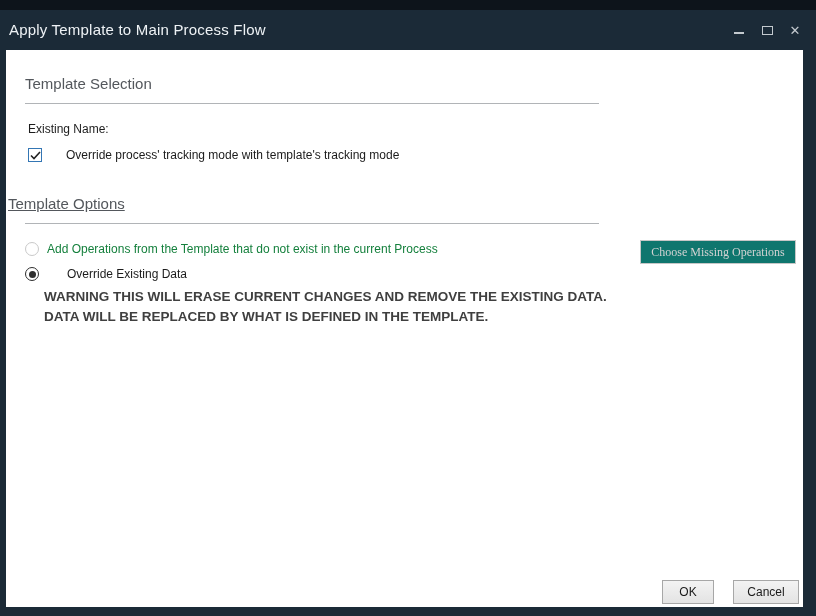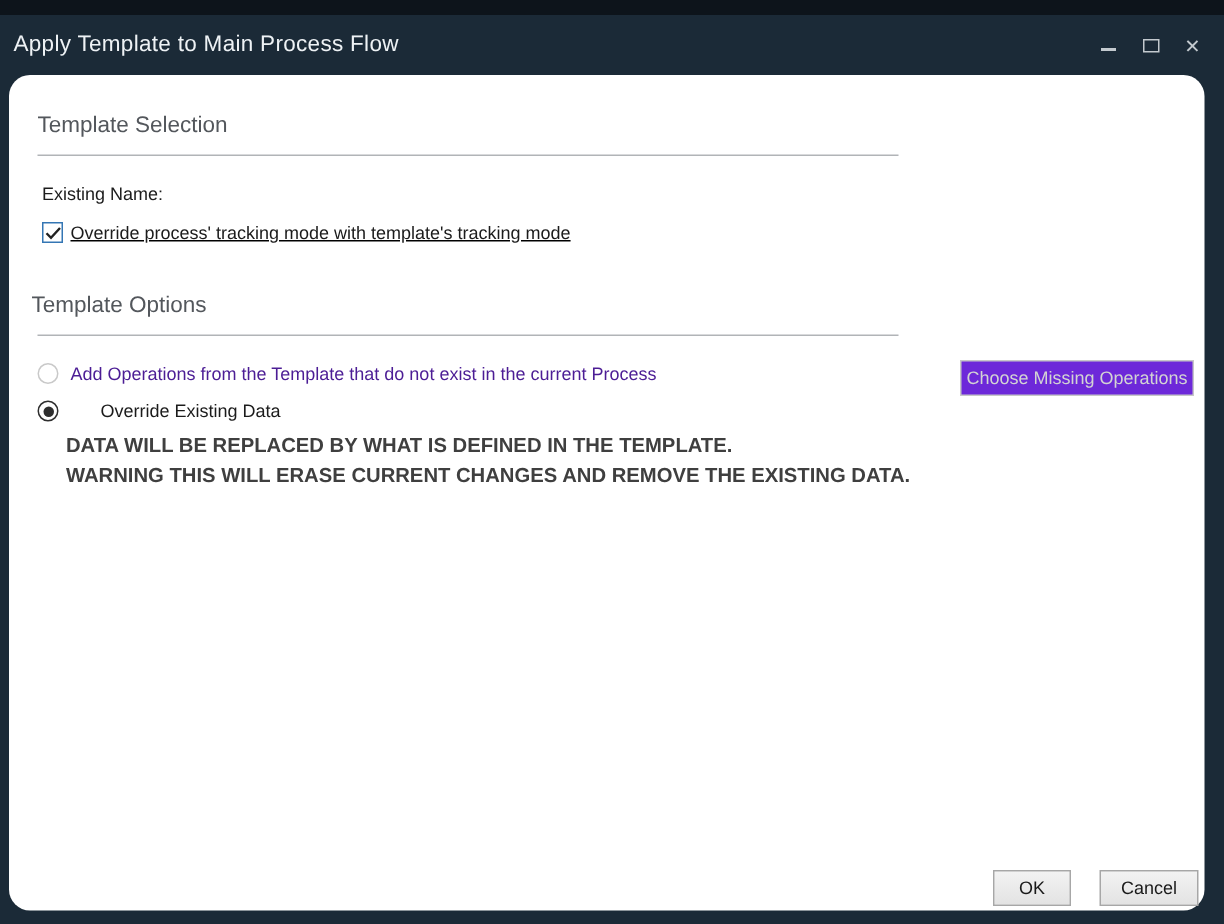--- a/index.html
+++ b/index.html
@@ -40,30 +40,29 @@
   .glyph-min { width: 10px; height: 2px; background: #c3c9ce; margin-top: 6px; }
   .glyph-max { width: 11px; height: 9px; border: 1px solid #c3c9ce; background: transparent; }
   .glyph-close {
     color: #c3c9ce; font-size: 13px; line-height: 13px; font-weight: 400;
   }
   .content {
     position: absolute;
     left: 6px; top: 50px;
     width: 797px; height: 557px;
     background: #ffffff;
-    border-radius: 14px;
   }
   .section-heading {
     position: absolute;
     font-size: 15px; font-weight: 400;
     color: #53575c;
     white-space: nowrap;
   }
   .heading-1 { left: 19px; top: 25px; }
-  .heading-2 { left: 15px; top: 145px; }
+  .heading-2 { left: 2px; top: 145px; text-decoration: underline; }
   .rule {
     position: absolute; left: 19px; width: 574px; height: 1px;
     background: #b1b4b7;
   }
   .rule-1 { top: 53px; }
   .rule-2 { top: 173px; }
   .tn-label {
     position: absolute; left: 22px; top: 72px;
     font-size: 12px; color: #1c1c1c; white-space: nowrap;
   }
@@ -82,23 +81,22 @@
     white-space: nowrap; overflow: hidden;
   }
   .combobox-btn {
     width: 19px; height: 19px; margin: 1px;
     background: #f0f0f0;
     border: 1px solid #999c9f;
     display: flex; align-items: center; justify-content: center;
   }
   .checkbox-row {
     position: absolute; left: 22px; top: 98px;
-    display: flex; align-items: center; gap: 5px;
-    cursor: default;
-    text-decoration: underline;
+    display: flex; align-items: center; gap: 24px;
+    cursor: default;
   }
   .checkbox-box {
     width: 14px; height: 14px;
     background: #ffffff;
     border: 1px solid #3476b4;
     display: flex; align-items: center; justify-content: center;
   }
   .checkbox-label, .radio-label {
     font-size: 12px; color: #1b1b1b; white-space: nowrap;
   }
@@ -113,28 +111,28 @@
     width: 14px; height: 14px; border-radius: 50%;
     background: #ffffff;
     display: flex; align-items: center; justify-content: center;
   }
   .radio-disabled { border: 1px solid #c9c9c9; }
   .radio-checked { border: 1px solid #2e2e2e; }
   .radio-dot {
     width: 7px; height: 7px; border-radius: 50%;
     background: #2e2e2e;
   }
-  .radio-label-disabled { color: #4c1d95; text-align: right; }
+  .radio-label-disabled { color: #15803d; text-align: right; }
   .btn-choose {
     position: absolute; left: 634px; top: 190px;
     width: 156px; height: 24px;
-    background: #6d28d9;
+    background: #0f766e;
     border: 1px solid #c7c7c7;
     color: #d3d3d3;
-    font-family: Liberation Sans, sans-serif;
+    font-family: Liberation Serif, serif;
     font-size: 12px;
     text-align: center;
     white-space: nowrap;
     cursor: default;
   }
   .warning {
     position: absolute; left: 38px; top: 237px;
     font-size: 13.5px; font-weight: 700;
     color: #3f3f3f;
     line-height: 20px;
@@ -203,21 +201,21 @@
     <button class="btn-choose" disabled="">Choose Missing Operations</button>
 
     <div class="radio-row radio-row-2">
       <span class="radio-circle radio-checked">
         <span class="radio-dot"></span>
       </span>
       <span class="radio-label">Override Existing Data</span>
     </div>
 
     <div class="warning">
+      <div>WARNING THIS WILL ERASE CURRENT CHANGES AND REMOVE THE EXISTING DATA.</div>
       <div>DATA WILL BE REPLACED BY WHAT IS DEFINED IN THE TEMPLATE.</div>
-      <div>WARNING THIS WILL ERASE CURRENT CHANGES AND REMOVE THE EXISTING DATA.</div>
     </div>
 
     <button class="footer-btn btn-ok">OK</button>
     <button class="footer-btn btn-cancel">Cancel</button>
 
   </div>
 </div>
 
 </body></html>

